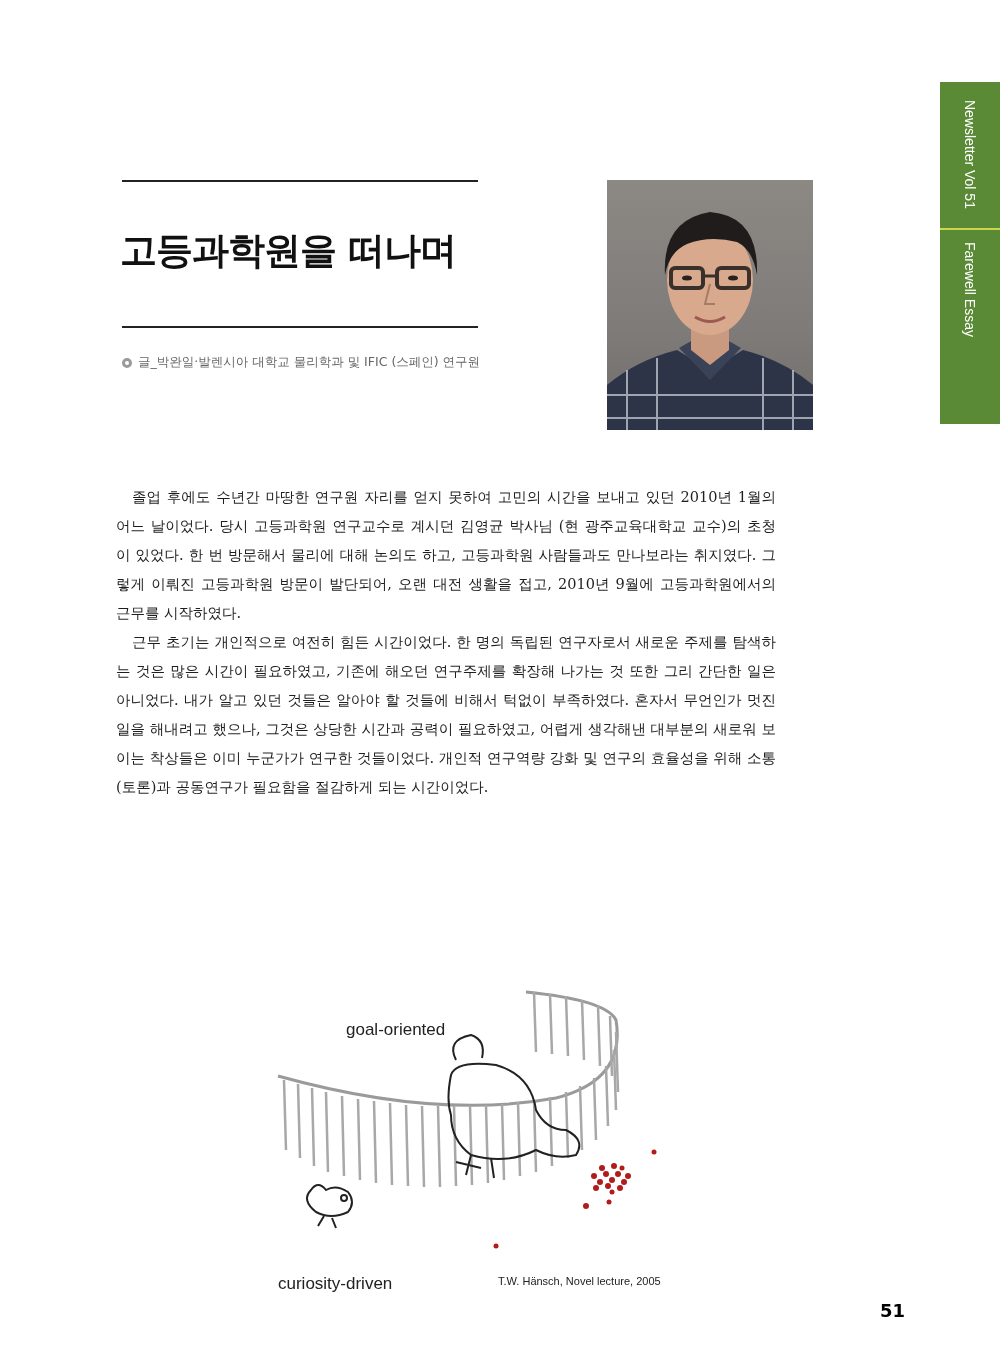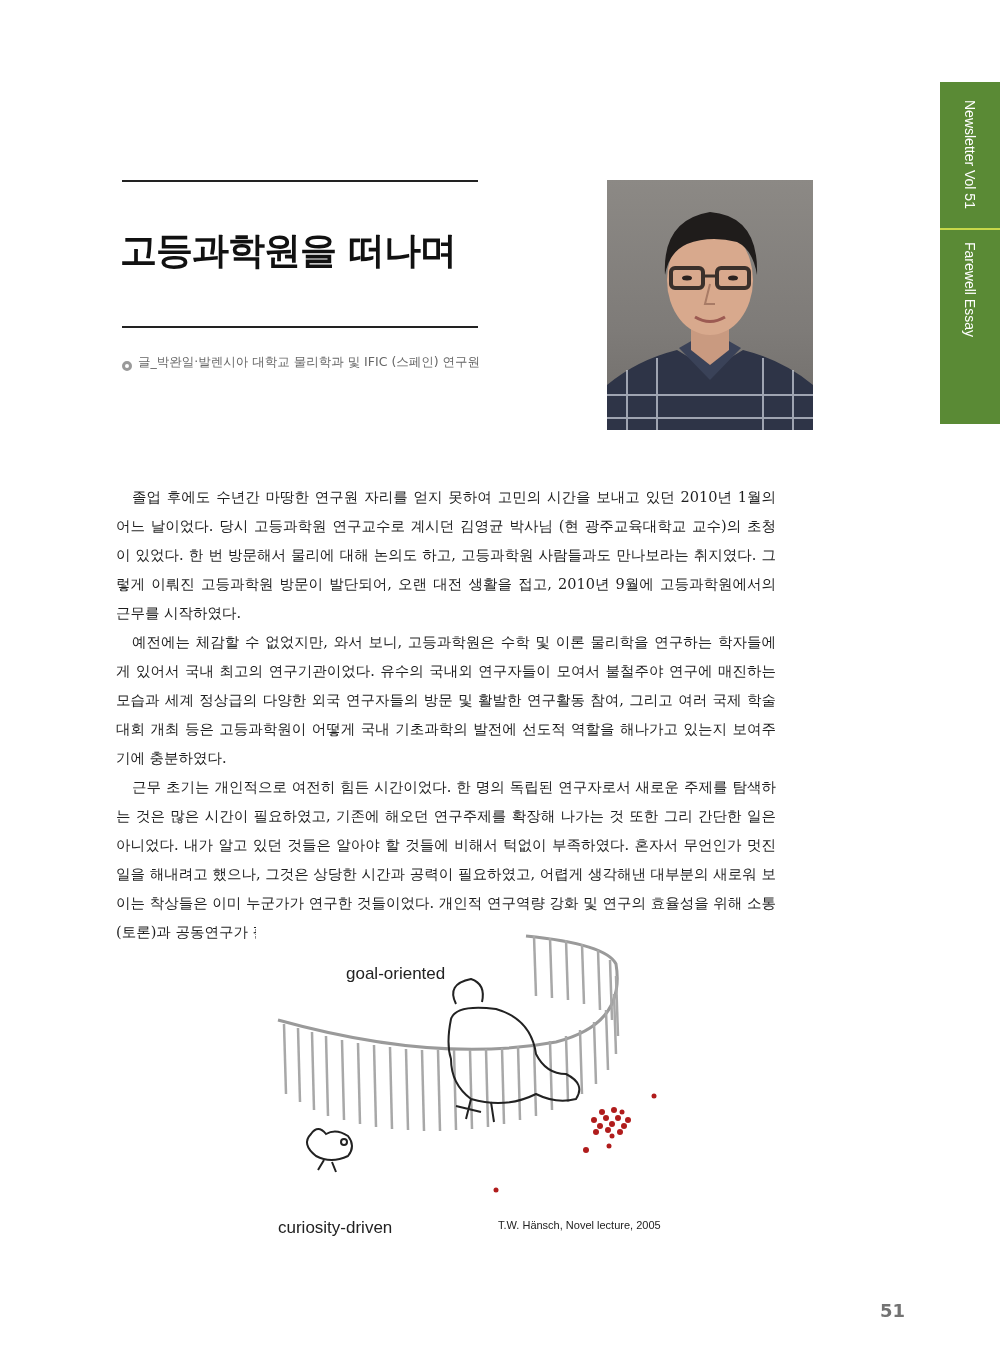--- a/index.html
+++ b/index.html
@@ -10,36 +10,36 @@
     .side-tab .label { position: absolute; left: 30px; color: #ffffff; font-family: "Liberation Sans", sans-serif; font-size: 14px; white-space: nowrap; transform-origin: 0 0; transform: rotate(90deg); }
     .side-tab .label.vol { top: 18px; left: 38px; }
     .side-tab .label.cat { top: 160px; left: 38px; }
 
     .rule { position: absolute; left: 122px; width: 356px; height: 2px; background: #222; }
     .rule.top { top: 180px; }
     .rule.bottom { top: 326px; }
 
     .title { position: absolute; left: 120px; top: 226px; font-family: "DejaVu Sans", sans-serif; font-weight: bold; font-size: 37px; letter-spacing: -1px; color: #111; white-space: nowrap; text-align: right; }
 
-    .byline { position: absolute; left: 122px; top: 354px; font-size: 12.5px; color: #666; white-space: nowrap; display: flex; align-items: flex-end; gap: 6px; }
+    .byline { position: absolute; left: 122px; top: 354px; font-size: 12.5px; color: #666; white-space: nowrap; display: flex; align-items: center; gap: 6px; }
     .byline .bullet { width: 10px; height: 10px; border-radius: 50%; border: 3px solid #9a9a9a; box-sizing: border-box; background: #fff; display: inline-block; }
 
     .photo { position: absolute; left: 607px; top: 180px; width: 206px; height: 250px; background: linear-gradient(180deg, #8c8985 0%, #7e7b78 60%, #6f6c69 100%); overflow: hidden; }
     .photo svg { display: block; }
 
     .body-text { position: absolute; left: 116px; top: 483px; width: 660px; font-family: "DejaVu Serif", serif; font-size: 14.5px; line-height: 29px; color: #1e1e1e; text-align: justify; }
     .body-text p { margin: 0; text-indent: 16px; }
 
-    .figure { position: absolute; left: 256px; top: 924px; width: 446px; height: 316px; background: #ffffff; }
+    .figure { position: absolute; left: 256px; top: 980px; width: 446px; height: 316px; background: #ffffff; }
     .figure .lbl { position: absolute; font-family: "Liberation Sans", sans-serif; color: #222; white-space: nowrap; }
     .figure .goal { left: 90px; top: 40px; font-size: 17px; }
     .figure .curious { left: 22px; top: 262px; font-size: 17px; margin-top: 32px; }
     .figure .credit { left: 242px; top: 295px; font-size: 11px; }
 
-    .page-num { position: absolute; left: 880px; top: 1300px; font-family: "DejaVu Sans", sans-serif; font-weight: bold; font-size: 18px; color: #737373; }
+    .page-num { position: absolute; left: 880px; top: 1300px; font-family: "DejaVu Sans", sans-serif; font-weight: bold; font-size: 18px; color: #000000; }
   </style>
 </head>
 <body>
 
 <div class="side-tab">
   <span class="label vol">Newsletter Vol 51</span>
   <div class="divider"></div>
   <span class="label cat">Farewell Essay</span>
 </div>
 
@@ -80,21 +80,20 @@
     <ellipse cx="80" cy="98" rx="5" ry="2.5" fill="#2a211e"></ellipse>
     <ellipse cx="126" cy="98" rx="5" ry="2.5" fill="#2a211e"></ellipse>
 
     <path d="M103 104 L98 124 L108 124" fill="none" stroke="#a87b66" stroke-width="2"></path>
     <path d="M88 137 Q103 146 118 137" fill="none" stroke="#9c5a52" stroke-width="3"></path>
   </svg>
 </div>
 
 <div class="body-text">
   <p>졸업 후에도 수년간 마땅한 연구원 자리를 얻지 못하여 고민의 시간을 보내고 있던 2010년 1월의 어느 날이었다. 당시 고등과학원 연구교수로 계시던 김영균 박사님 (현 광주교육대학교 교수)의 초청이 있었다. 한 번 방문해서 물리에 대해 논의도 하고, 고등과학원 사람들과도 만나보라는 취지였다. 그렇게 이뤄진 고등과학원 방문이 발단되어, 오랜 대전 생활을 접고, 2010년 9월에 고등과학원에서의 근무를 시작하였다.</p>
-  <p>예전에는 체감할 수 없었지만, 와서 보니, 고등과학원은 수학 및 이론 물리학을 연구하는 학자들에게 있어서 국내 최고의 연구기관이었다. 유수의 국내외 연구자들이 모여서 불철주야 연구에 매진하는 모습과 세계 정상급의 다양한 외국 연구자들의 방문 및 활발한 연구활동 참여, 그리고 여러 국제 학술대회 개최 등은 고등과학원이 어떻게 국내 기초과학의 발전에 선도적 역할을 해나가고 있는지 보여주기에 충분하였다.</p>
   <p>근무 초기는 개인적으로 여전히 힘든 시간이었다. 한 명의 독립된 연구자로서 새로운 주제를 탐색하는 것은 많은 시간이 필요하였고, 기존에 해오던 연구주제를 확장해 나가는 것 또한 그리 간단한 일은 아니었다. 내가 알고 있던 것들은 알아야 할 것들에 비해서 턱없이 부족하였다. 혼자서 무언인가 멋진 일을 해내려고 했으나, 그것은 상당한 시간과 공력이 필요하였고, 어렵게 생각해낸 대부분의 새로워 보이는 착상들은 이미 누군가가 연구한 것들이었다. 개인적 연구역량 강화 및 연구의 효율성을 위해 소통(토론)과 공동연구가 필요함을 절감하게 되는 시간이었다.</p>
 </div>
 
 <div class="figure">
   <svg width="446" height="316" viewBox="0 0 446 316" style="position:absolute;left:0;top:0;">
 
     <path d="M22 96 Q180 140 300 118 Q370 100 360 40 Q350 20 270 12" fill="none" stroke="#9a9a9a" stroke-width="3"></path>
     <g stroke="#a8a8a8" stroke-width="2.5" id="bars">
       <line x1="28" y1="100" x2="30" y2="170"></line>
         <line x1="42" y1="104" x2="44" y2="178"></line>

